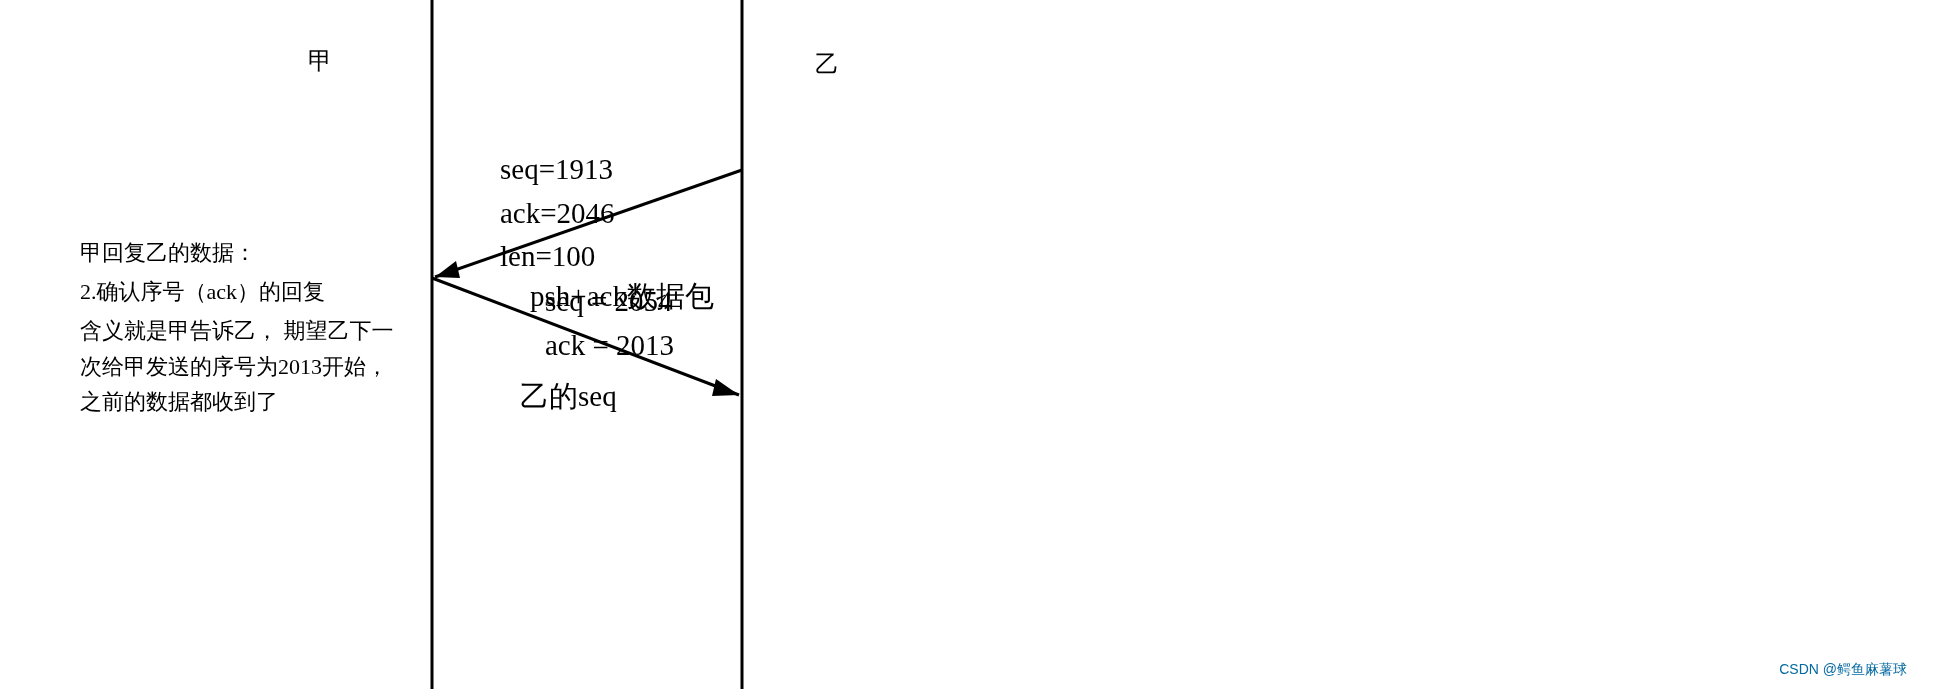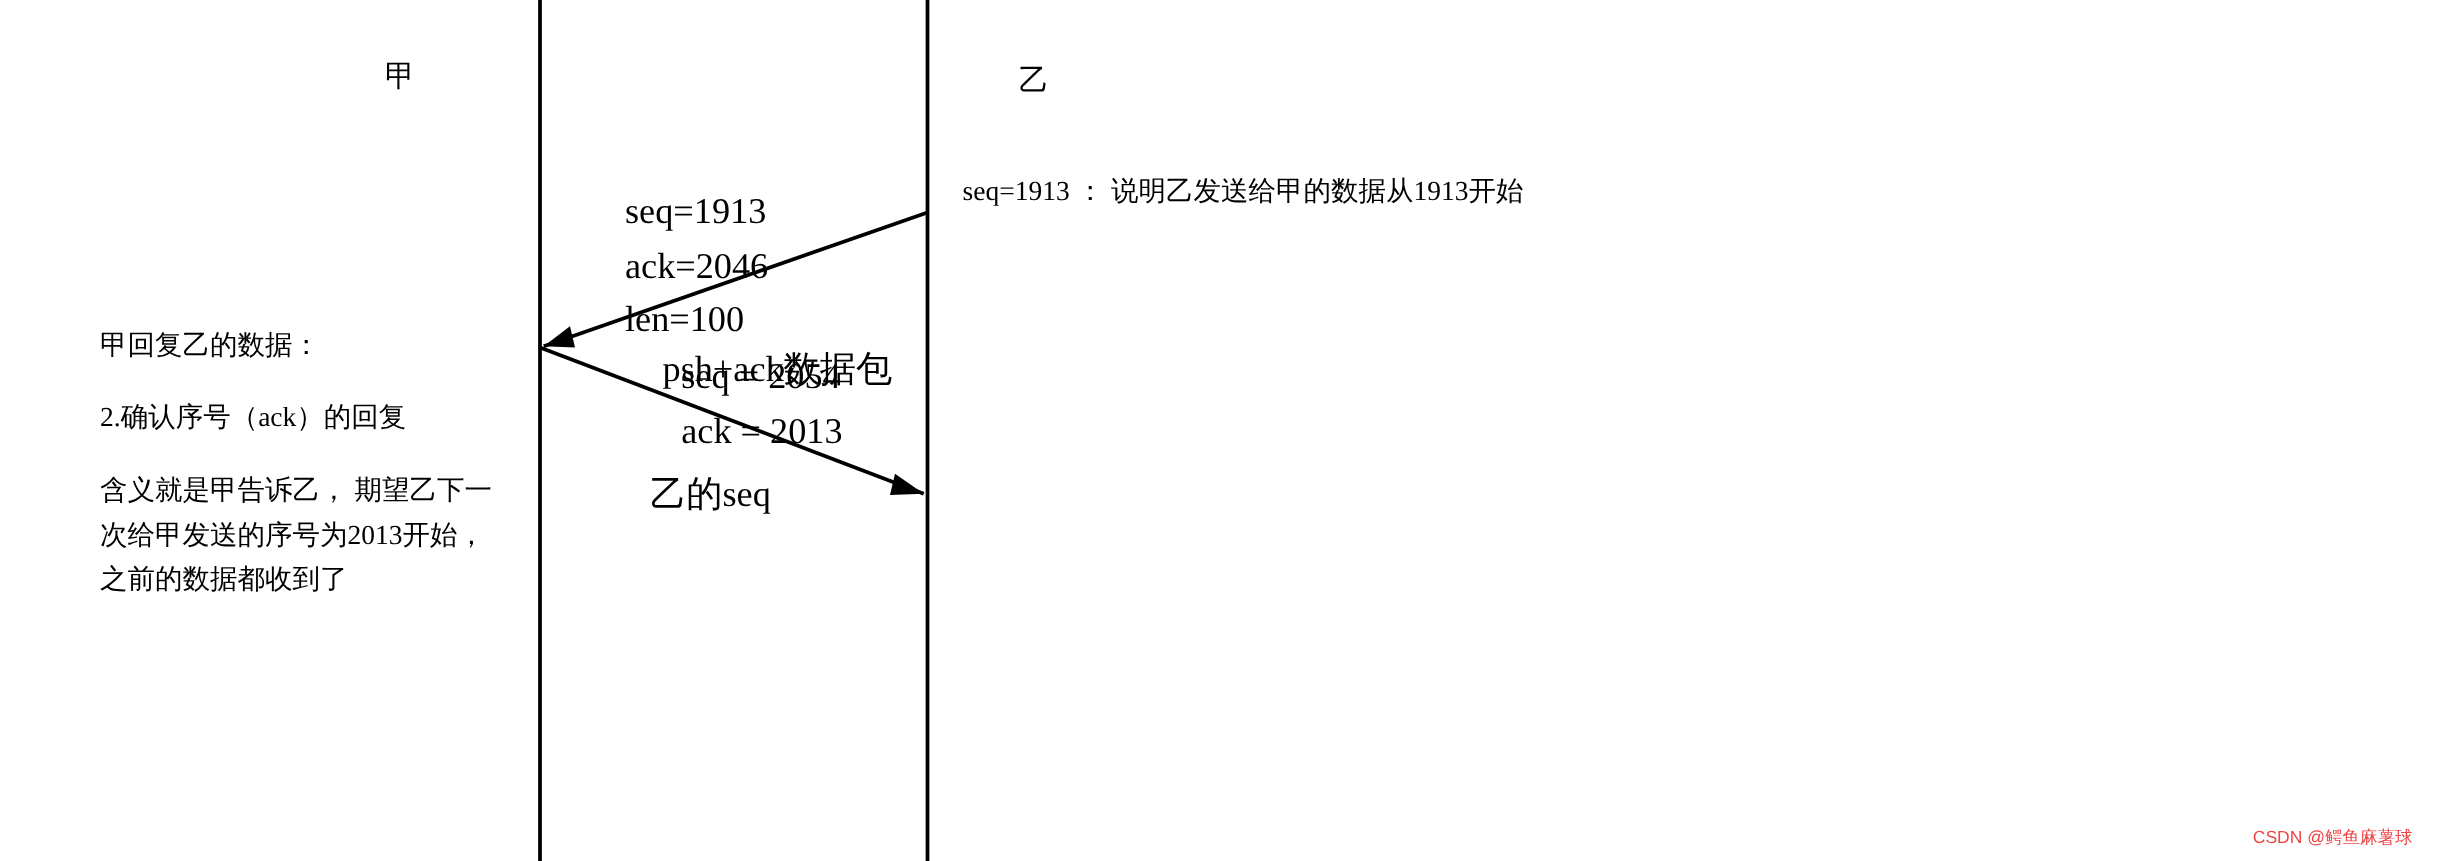--- a/index.html
+++ b/index.html
@@ -16,39 +16,39 @@
       position: absolute;
       font-size: 24px;
     }
     .left-notes {
       position: absolute;
       left: 80px;
       top: 235px;
       width: 330px;
       line-height: 1.6;
     }
-    .left-notes p { margin-bottom: 4px; margin-top: 23px; }
+    .left-notes p { margin-bottom: 4px; }
     .right-notes {
       position: absolute;
       left: 770px;
       top: 135px;
       width: 730px;
       line-height: 1.6;
     }
     .mid-label {
       position: absolute;
       line-height: 1.5;
       font-size: 29px;
     }
     .watermark {
       position: absolute;
-      right: 24px;
+      right: 47px;
       bottom: 10px;
       font-size: 14px;
-      color: #ef4444;
+      color: #0369a1;
       font-family: sans-serif;
     }
     svg.diagram {
       position: absolute;
       top: 0;
       left: 0;
       width: 1954px;
       height: 689px;
       pointer-events: none;
     }
@@ -86,16 +86,15 @@
 <div class="mid-label" style="left:520px; top:375px;">乙的seq</div>
 
 <div class="left-notes">
   <p>甲回复乙的数据：</p>
   <p>2.确认序号（ack）的回复</p>
   <p>含义就是甲告诉乙， 期望乙下一次给甲发送的序号为2013开始， 之前的数据都收到了</p>
   <p style="height:16px;"></p>
 </div>
 
 <div class="right-notes">
-  <p>seq=1913 ： 说明乙发送给甲的数据从1913开始</p>
 </div>
 
 <div class="watermark">CSDN @鳄鱼麻薯球</div>
 
 </body></html>

